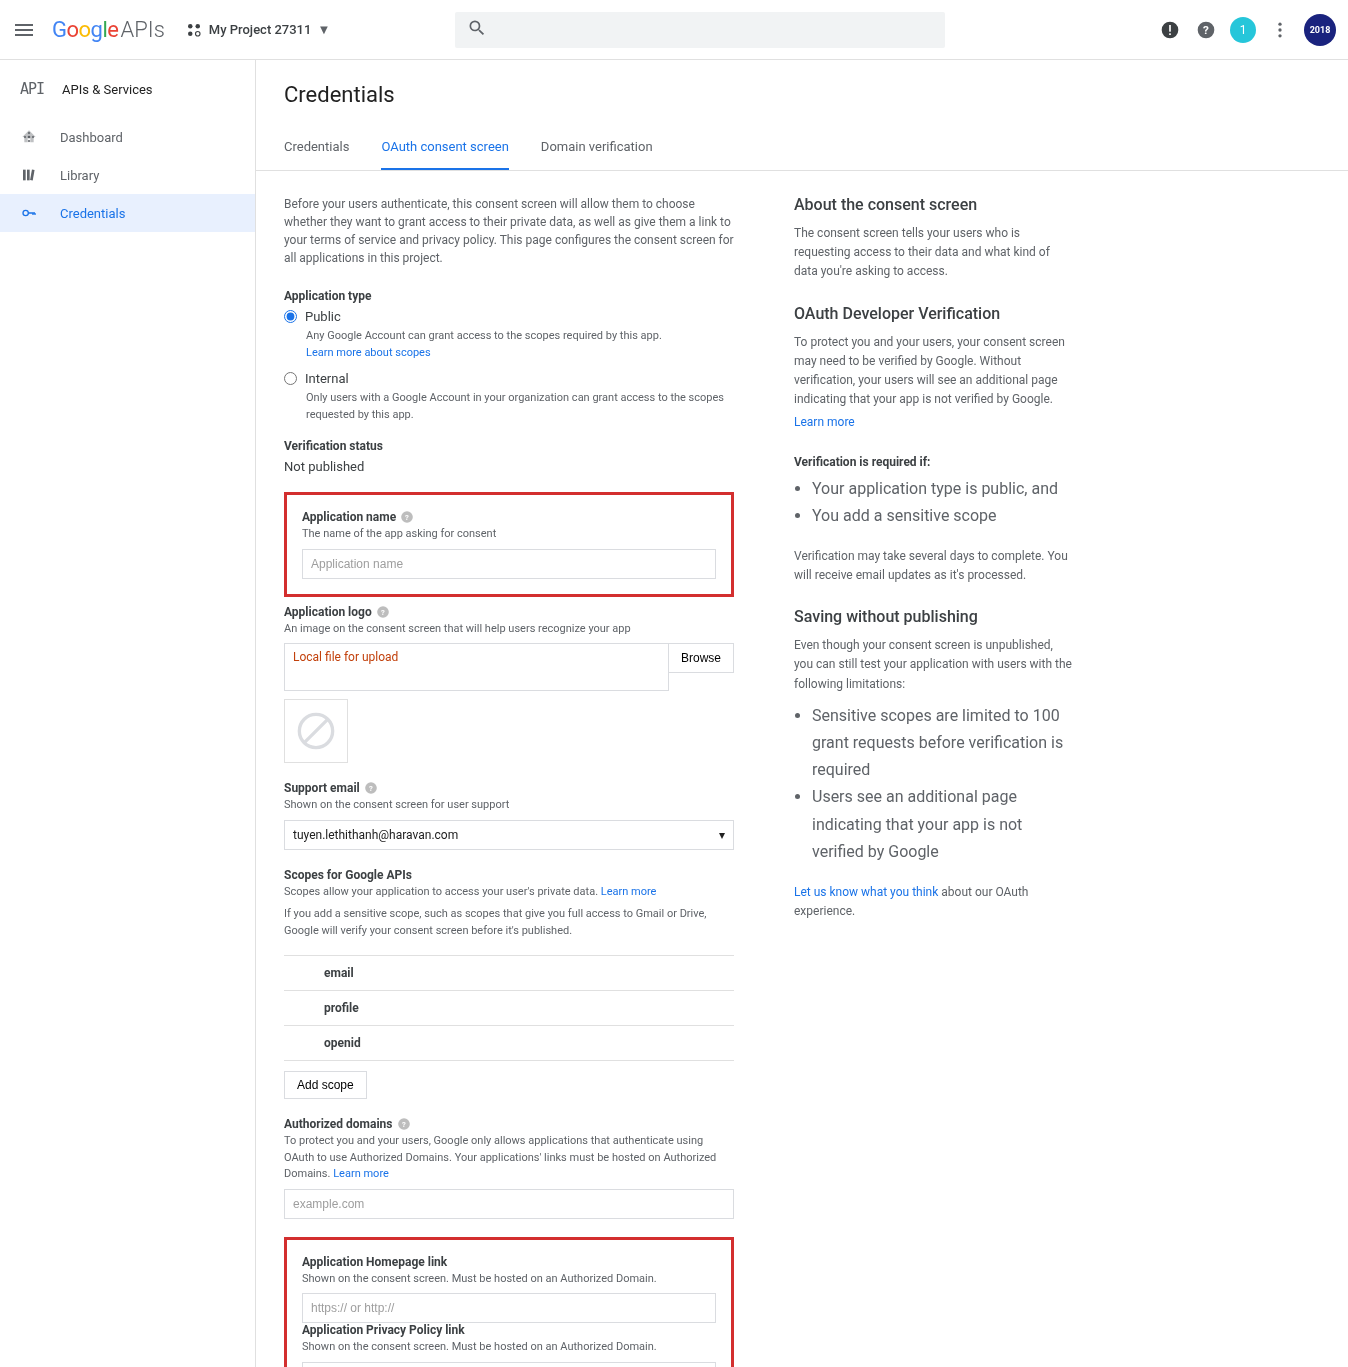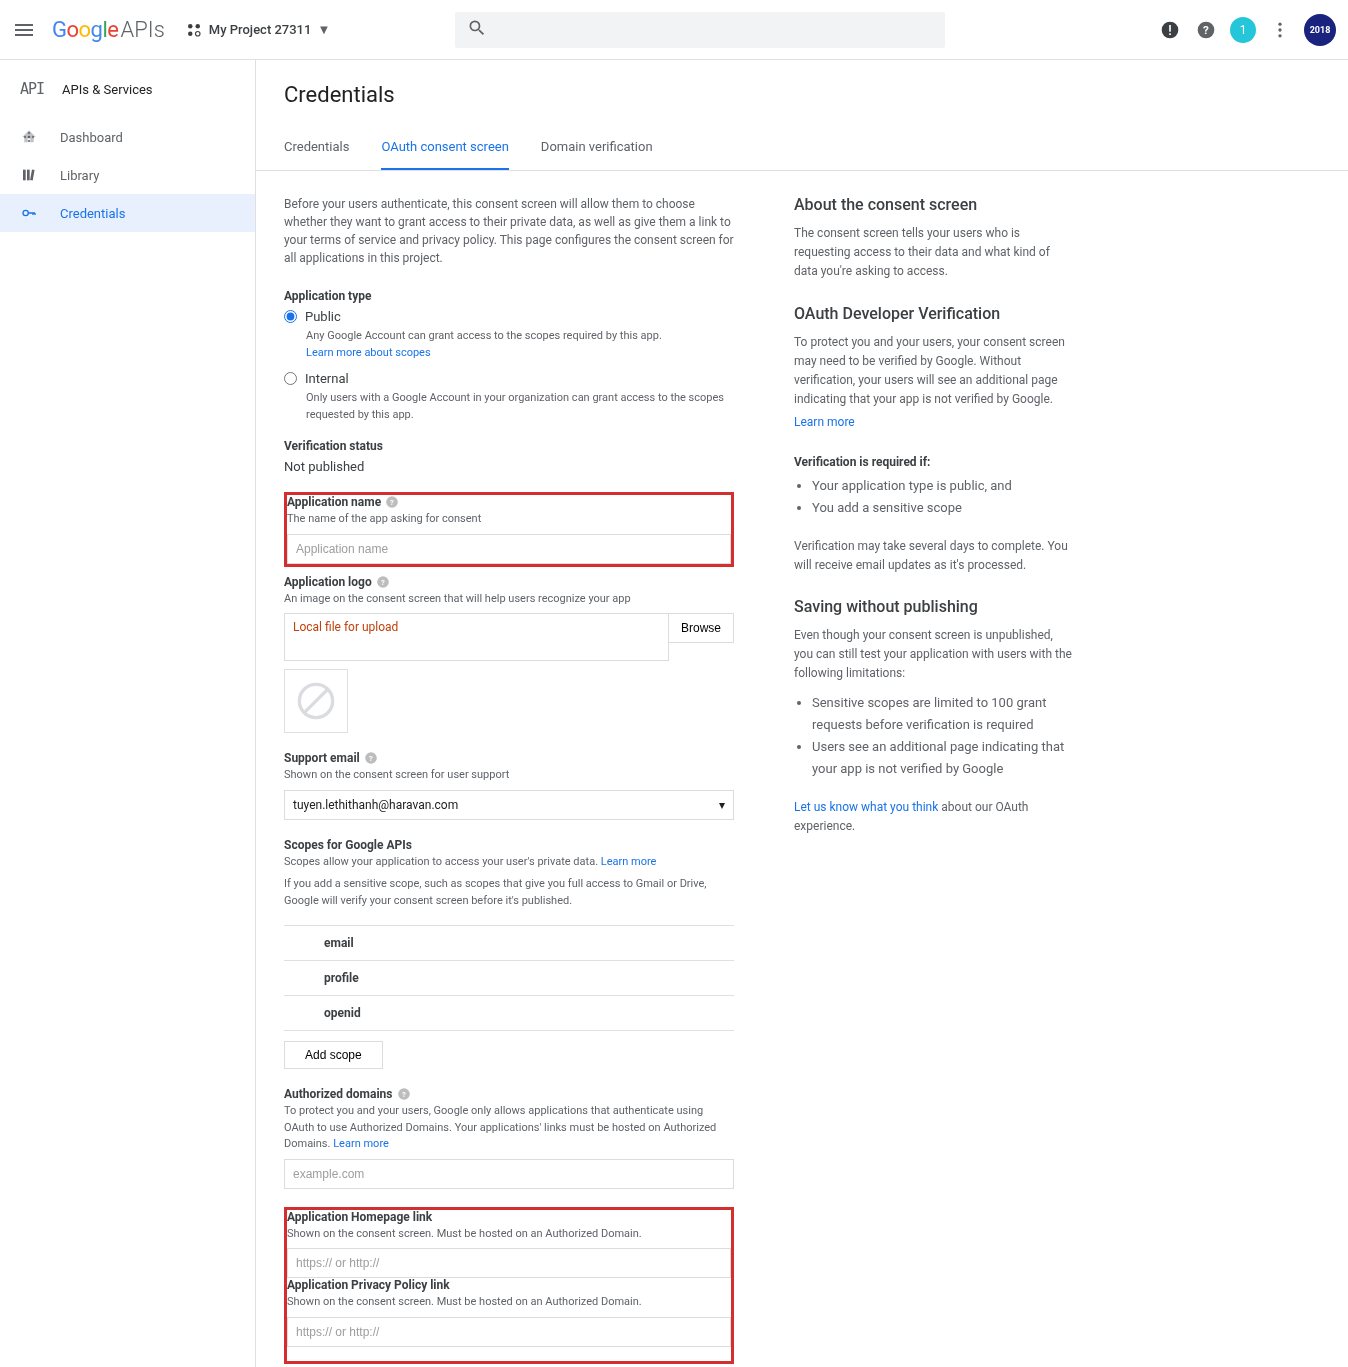--- a/index.html
+++ b/index.html
@@ -61,39 +61,39 @@
   .radio-desc { font-size: 11px; color: #5f6368; margin-left: 22px; line-height: 1.5; }
   .link { color: #1a73e8; cursor: pointer; text-decoration: none; }
   
   .field-block { margin-bottom: 18px; }
   .field-label { font-size: 12px; font-weight: 700; color: #3c4043; display: flex; align-items: center; }
   .help-icon { width: 14px; height: 14px; margin-left: 4px; color: #bdbdbd; border-radius: 50%; display: inline-flex; align-items: center; justify-content: center; }
   .field-desc { font-size: 11px; color: #5f6368; margin: 2px 0 6px; line-height: 1.5; }
   .text-input { width: 100%; height: 30px; border: 1px solid #dadce0; padding: 0 8px; font-size: 12px; color: #3c4043; }
   .text-input::placeholder { color: #9e9e9e; }
   
-  .highlight-box { border: 3px solid #d32f2f; padding: 0; margin-bottom: 8px; }
+  .highlight-box { border: 3px solid #d32f2f; padding: 15px; margin-bottom: 8px; }
   
   .file-row { display: flex; }
   .file-label { flex: 1; height: 48px; border: 1px solid #dadce0; padding: 6px 8px; font-size: 12px; color: #c2410c; }
   .browse-btn { height: 30px; border: 1px solid #dadce0; border-left: none; padding: 0 12px; font-size: 12px; background: #fff; cursor: pointer; }
   .logo-placeholder { width: 64px; height: 64px; border: 1px solid #e0e0e0; margin-top: 8px; display: flex; align-items: center; justify-content: center; color: #dadce0; }
   
   .select-box { width: 100%; height: 30px; border: 1px solid #dadce0; padding: 0 8px; font-size: 12px; background: #fff; display: flex; align-items: center; justify-content: space-between; cursor: pointer; }
   
   .scope-list { border-top: 1px solid #e0e0e0; margin-top: 16px; font-weight: bold; }
   .scope-item { padding: 10px 0 10px 40px; border-bottom: 1px solid #e0e0e0; font-size: 12px; color: #3c4043; }
-  .add-scope-btn { margin-top: 10px; padding: 6px 20px; border: 1px solid #dadce0; background: #fff; font-size: 12px; cursor: pointer; }
+  .add-scope-btn { margin-top: 10px; padding: 6px 12px; border: 1px solid #dadce0; background: #fff; font-size: 12px; cursor: pointer; }
   
   
   .info-h { font-size: 16px; font-weight: 500; color: #3c4043; margin-bottom: 10px; margin-top: 0; }
   .info-p { font-size: 12px; color: #5f6368; line-height: 1.6; margin-bottom: 22px; }
   .info-sub { font-size: 12px; font-weight: 700; color: #3c4043; margin-bottom: 6px; }
   .info-ul { margin: 0 0 18px 18px; padding: 0; }
-  .info-ul li { font-size: 13px; color: #5f6368; line-height: 1.7; }
+  .info-ul li { font-size: 16px; color: #5f6368; line-height: 1.7; }
   
   .status-value { font-size: 13px; color: #3c4043; margin-bottom: 18px; }
 </style>
 </head>
 <body>
 
 <div class="header">
   <div class="menu-icon">
     <svg viewBox="0 0 24 24">
         <path fill="currentColor" d="M3 18h18v-2H3v2zm0-5h18v-2H3v2zm0-7v2h18V6H3z"></path>

